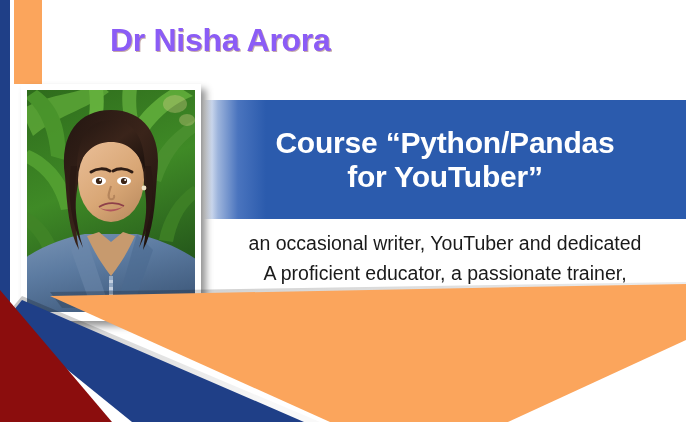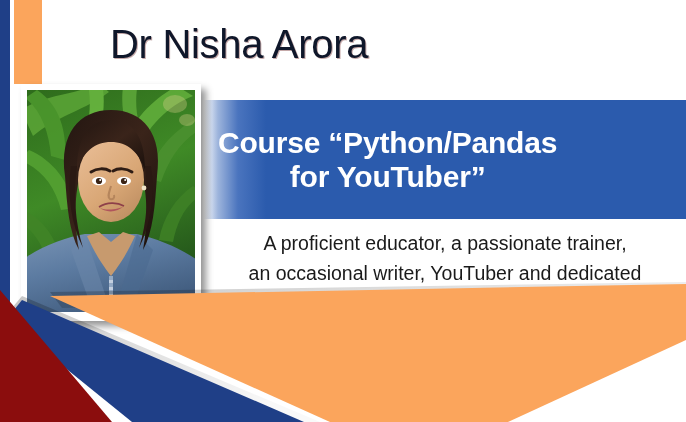--- a/index.html
+++ b/index.html
@@ -22,43 +22,43 @@
     background:#1F3F87;
   }
   .bar-orange {
     position:absolute; left:14px; top:0; width:28px; height:84px;
     background:#FBA55C;
   }
 
   
   .title {
     position:absolute; left:110px; top:22px;
-    font-size:40px; font-weight:normal; letter-spacing:-0.3px;
-    color:#0f172a; white-space:nowrap;
+    font-size:32px; font-weight:bold; letter-spacing:-0.3px;
+    color:#8b5cf6; white-space:nowrap;
     text-shadow:1px 1px 0 rgba(90,8,8,0.35);
   }
 
   
   .photo-wrap {
     position:absolute; left:21px; top:84px; width:180px; height:237px;
     background:#ffffff; padding:6px 6px 9px 6px;
     box-shadow:5px 5px 7px rgba(0,0,0,0.42);
   }
   .photo {
     width:100%; height:100%; position:relative; overflow:hidden;
     background:#1d4a12;
   }
   .photo svg { display:block; width:100%; height:100%; }
 
   
   .banner {
     position:absolute; left:204px; top:100px; width:482px; height:119px;
     background:linear-gradient(to right,
         #ffffff 0px, #9DB4DC 14px, #4A74BE 34px, #2B5BAD 62px, #2B5BAD 100%);
-    display:flex; align-items:center; 
+    display:flex; align-items:center; justify-content:center;
   }
   .banner-shadow {
     position:absolute; left:204px; top:100px; width:8px; height:119px;
     background:linear-gradient(to right, rgba(0,0,0,0.30), rgba(0,0,0,0));
     pointer-events:none;
   }
   .banner-text {
     color:#ffffff; font-size:30px; font-weight:bold; line-height:1.12;
     text-align:center; letter-spacing:-0.2px; padding:0 14px;
   }
@@ -169,22 +169,22 @@
 
   <div class="banner">
     <div class="banner-text">
       <div>Course “Python/Pandas</div>
       <div>for YouTuber”</div>
     </div>
   </div>
   <div class="banner-shadow"></div>
 
   <div class="desc">
+    <div>an occasional writer, YouTuber and dedicated</div>
     <div>A proficient educator, a passionate trainer,</div>
-    <div>an occasional writer, YouTuber and dedicated</div>
     <div>to the pursuit of knowlendge</div>
   </div>
 
   <div class="deco-layer">
     <svg width="686" height="140" viewBox="0 0 686 140">
       <defs>
         <linearGradient id="shadeA" x1="0" y1="0" x2="1" y2="0.55">
           <stop offset="0" stop-color="rgba(0,0,0,0.45)"></stop>
           <stop offset="1" stop-color="rgba(0,0,0,0.05)"></stop>
         </linearGradient>

